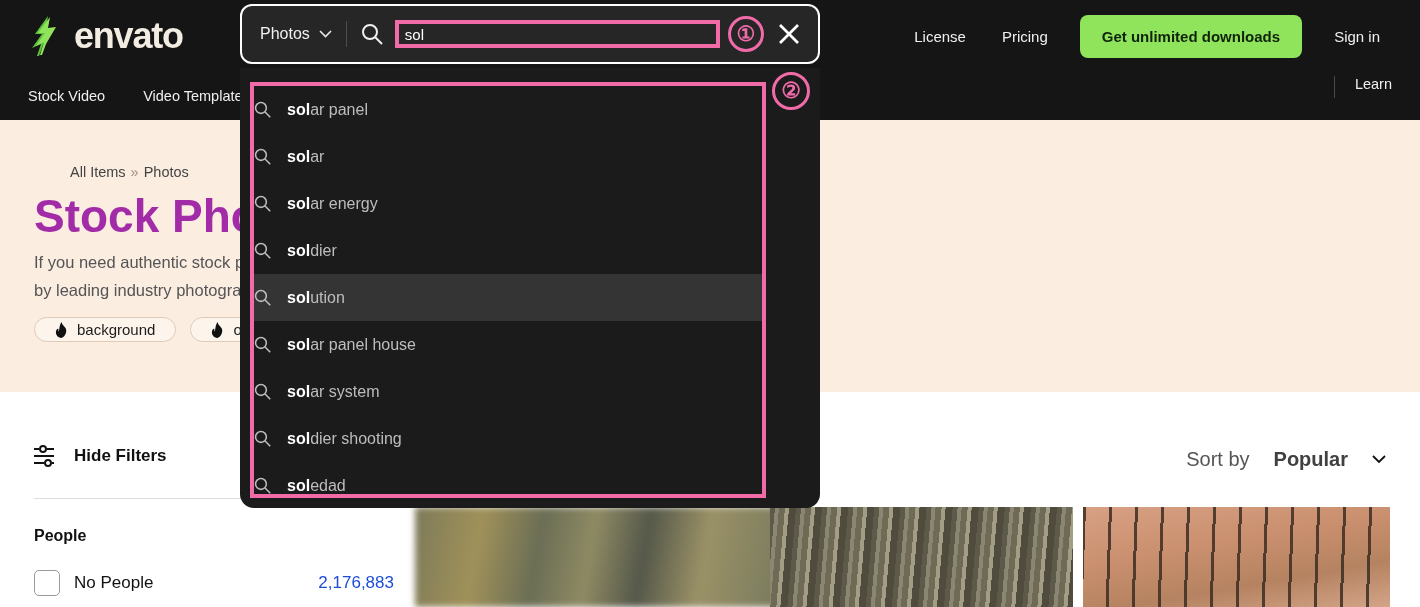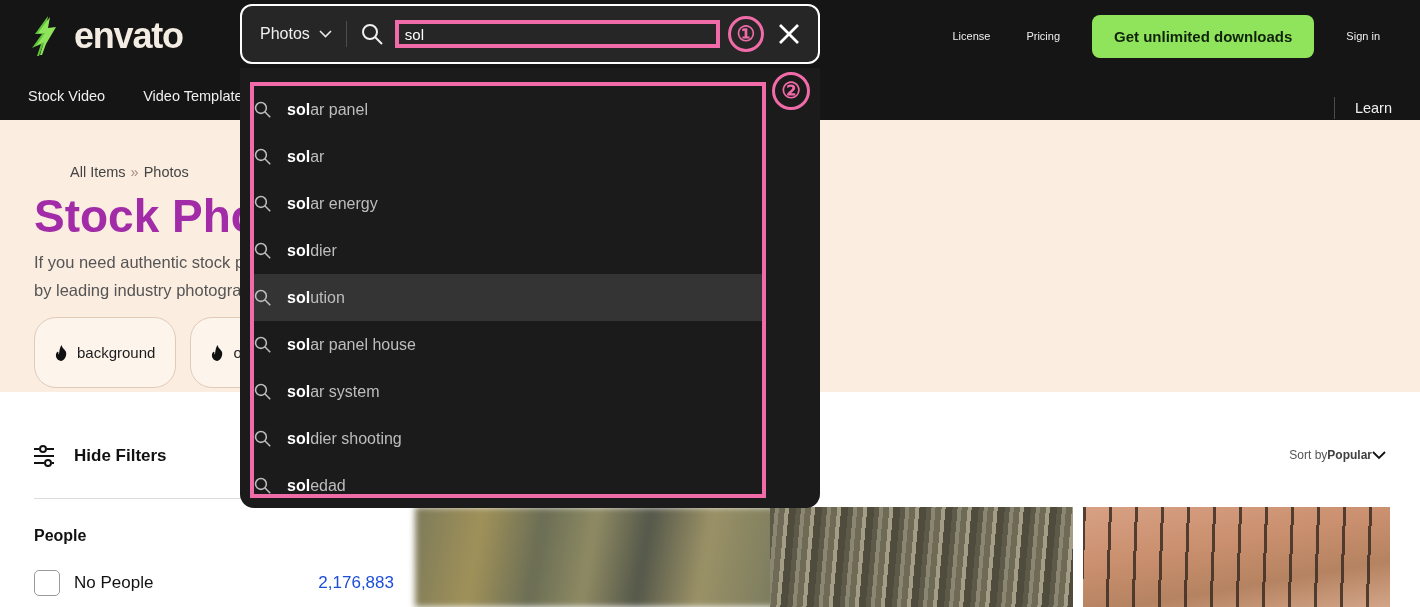--- a/index.html
+++ b/index.html
@@ -24,38 +24,38 @@
   .logo-text {
     font-size:36px; font-weight:bold; color:#f3ece3;
     letter-spacing:-1.2px; line-height:1;
   }
 
   .header-right {
     position:absolute; right:0; top:0; height:72px;
     display:flex; align-items:center; gap:0;
   }
   .hdr-link {
-    color:#efefef; font-size:11px; padding:0 18px; white-space:nowrap;
+    color:#efefef; font-size:15px; padding:0 18px; white-space:nowrap;
   }
   .cta-btn {
     background:#8fe45c; color:#10230a; font-size:15px; font-weight:bold;
     padding:13px 22px; border-radius:8px; border:none;
     margin:0 14px; white-space:nowrap; cursor:pointer;
   }
   .signin { margin-right:22px; }
 
   
   .navbar {
     position:absolute; left:0; top:72px; width:1420px; height:48px;
     background:#151515;
     display:flex; align-items:center;
   }
   .nav-items { display:flex; align-items:center; margin-left:28px; }
   .nav-item { color:#efefef; font-size:14.5px; margin-right:38px; white-space:nowrap; }
-  .nav-right { position:absolute; right:0; top:12px; height:48px; display:flex; align-items:center; }
+  .nav-right { position:absolute; right:0; top:4px; height:48px; display:flex; }
   .nav-divider { width:1px; height:22px; background:#4a4a4a; margin:0 20px; }
   .nav-learn { color:#efefef; font-size:14.5px; margin-right:28px; }
 
   
   .hero {
     position:absolute; left:0; top:120px; width:1420px; height:272px;
     background:#fcede1;
   }
   .breadcrumb { position:absolute; left:34px; top:164px; font-size:14.5px; color:#444;margin-left:36px; }
   .breadcrumb .sep { color:#a58d7d; margin:0 5px; }
@@ -65,34 +65,34 @@
     white-space:nowrap;
   }
   .hero-sub {
     position:absolute; left:34px; top:248px;
     font-size:16.5px; color:#555; line-height:1.7; white-space:nowrap;
   }
   .chips { position:absolute; left:34px; top:317px; display:flex; gap:14px; }
   .chip {
     display:flex; align-items:center; gap:9px;
     background:#fdf4ec; border:1px solid #e0cbb9; border-radius:22px;
-    padding:26px 20px; font-size:15px; color:#1c1c1c; white-space:nowrap;
+    padding:3px 20px; font-size:15px; color:#1c1c1c; white-space:nowrap;
   }
   .flame { width:13px; height:16px; flex:none; }
 
   
   .results { position:absolute; left:0; top:392px; width:1420px; height:215px; background:#fff; }
   .filters-btn {
     position:absolute; left:34px; top:445px;
     display:flex; align-items:center; gap:13px;
     font-size:17px; font-weight:bold; color:#111;
   }
   .sort {
     position:absolute; right:34px; top:448px;
-    font-size:12px; color:#555; display:flex; align-items:center; gap:0;text-align:center;
+    font-size:20px; color:#555; display:flex; align-items:center; gap:24px;text-align:center;
   }
   .sort b { color:#404040; }
   .rule { position:absolute; left:34px; top:498px; width:360px; height:1px; background:#ddd; }
 
   .facet-title { position:absolute; left:34px; top:527px; font-size:16px; font-weight:bold; color:#111; }
   .facet-row { position:absolute; left:34px; top:570px; width:360px; display:flex; align-items:center;text-align:right; }
   .cbox { width:26px; height:26px; border:1.5px solid #9a9a9a; border-radius:5px; background:#fff; flex:none; }
   .facet-label { font-size:17px; color:#111; margin-left:14px; }
   .facet-count { margin-left:auto; font-size:17px; color:#1d4ed8; }
 

